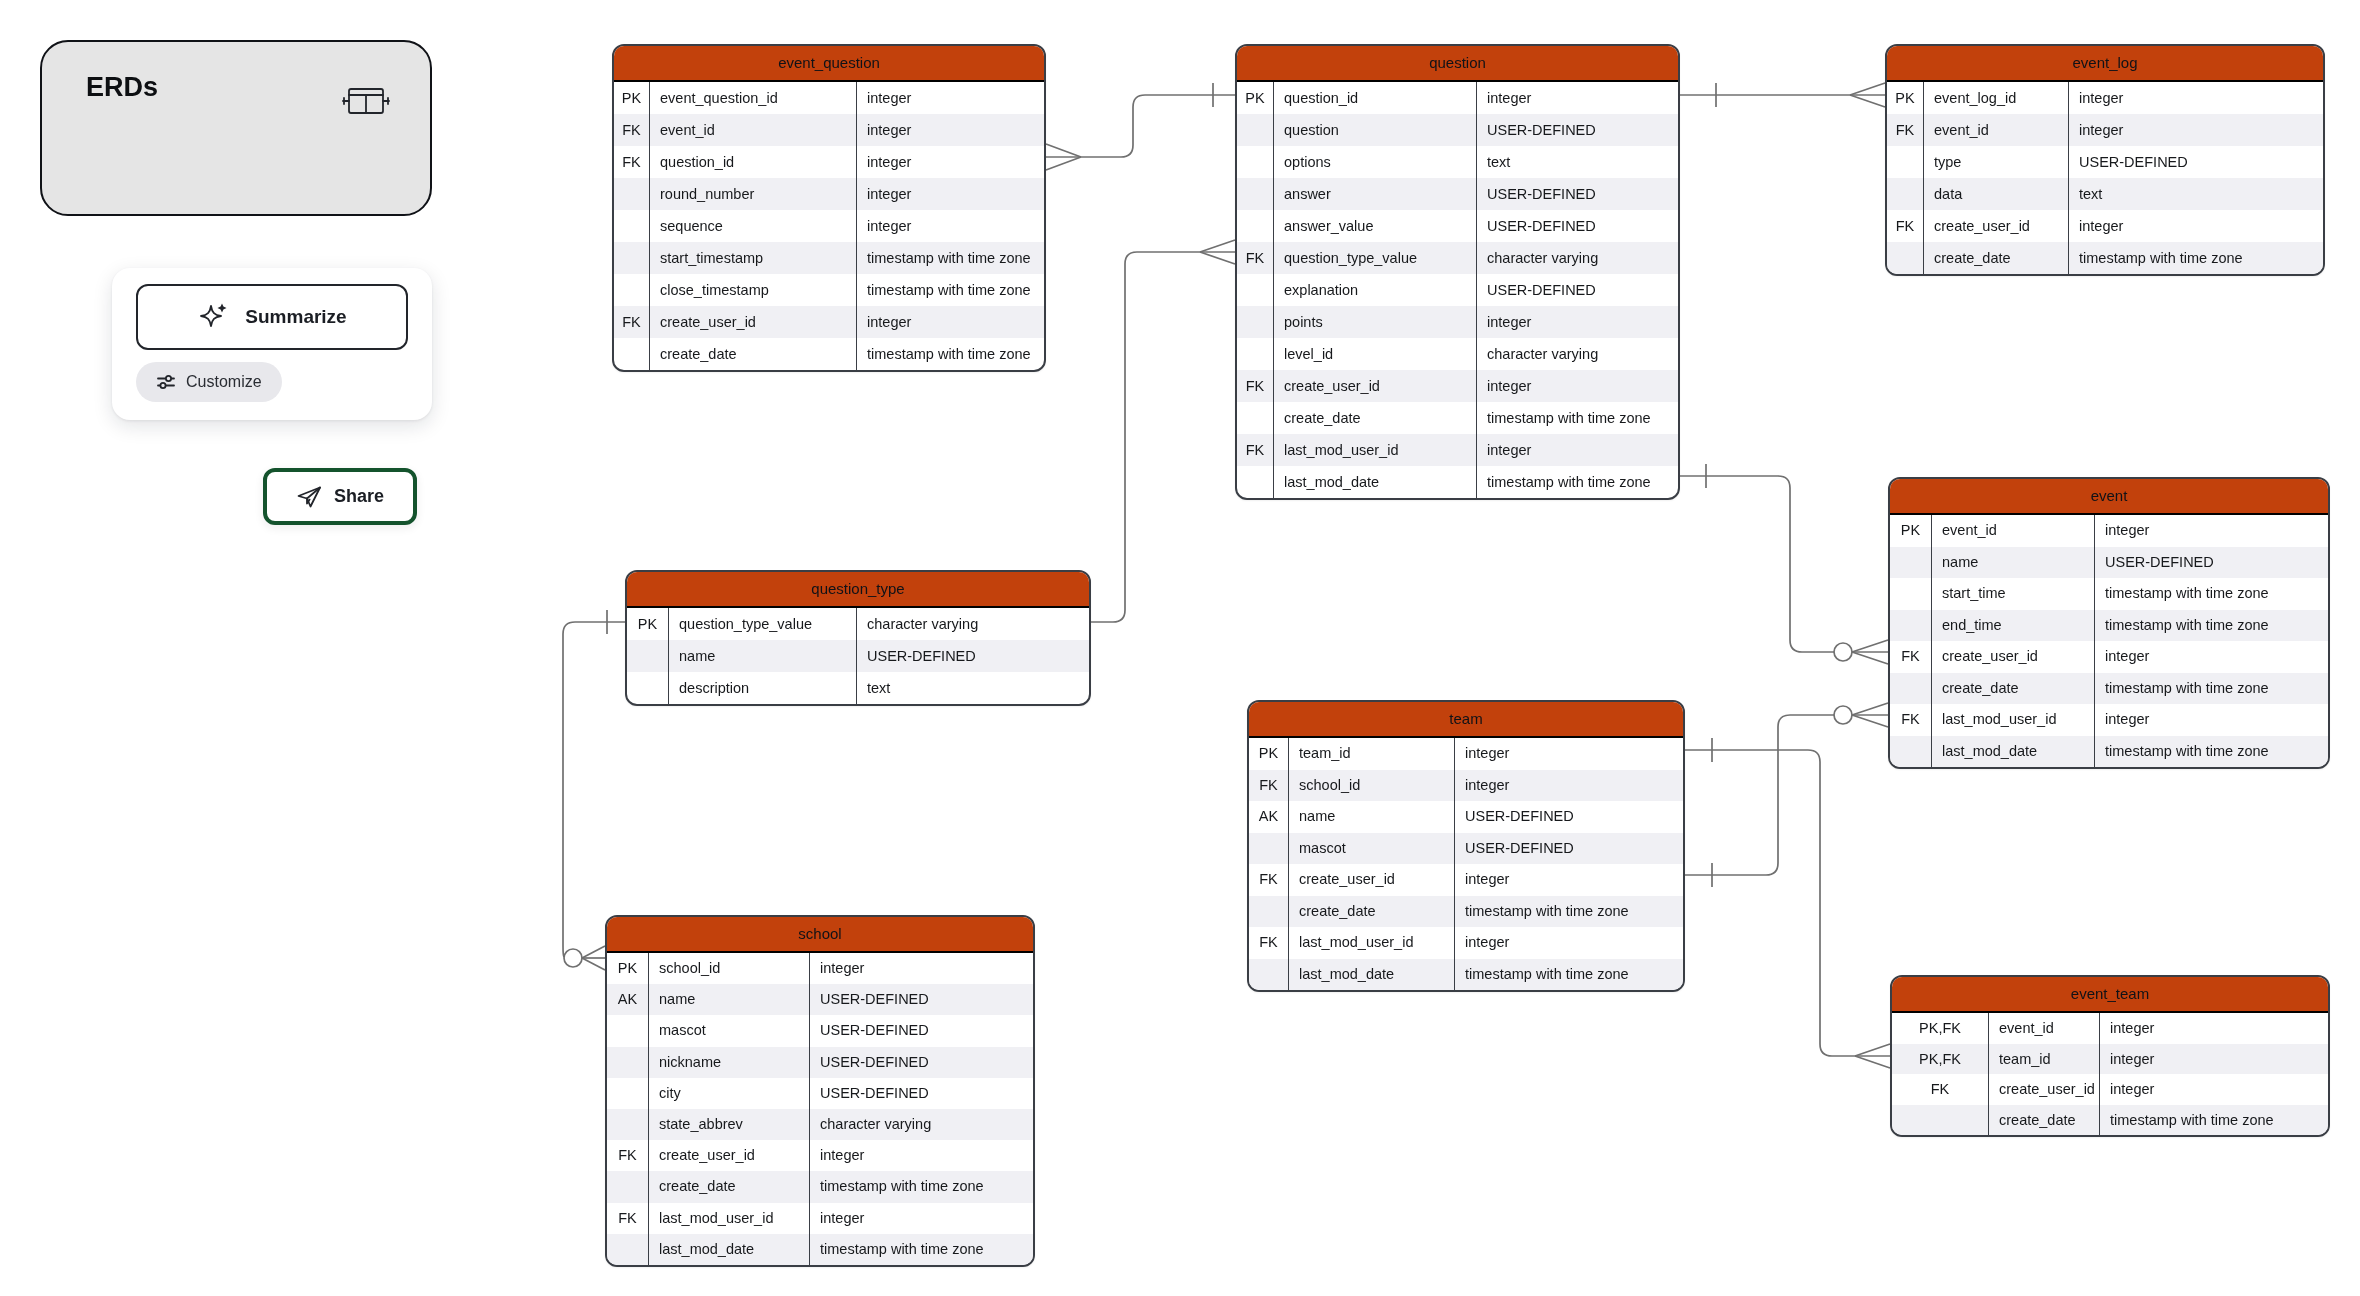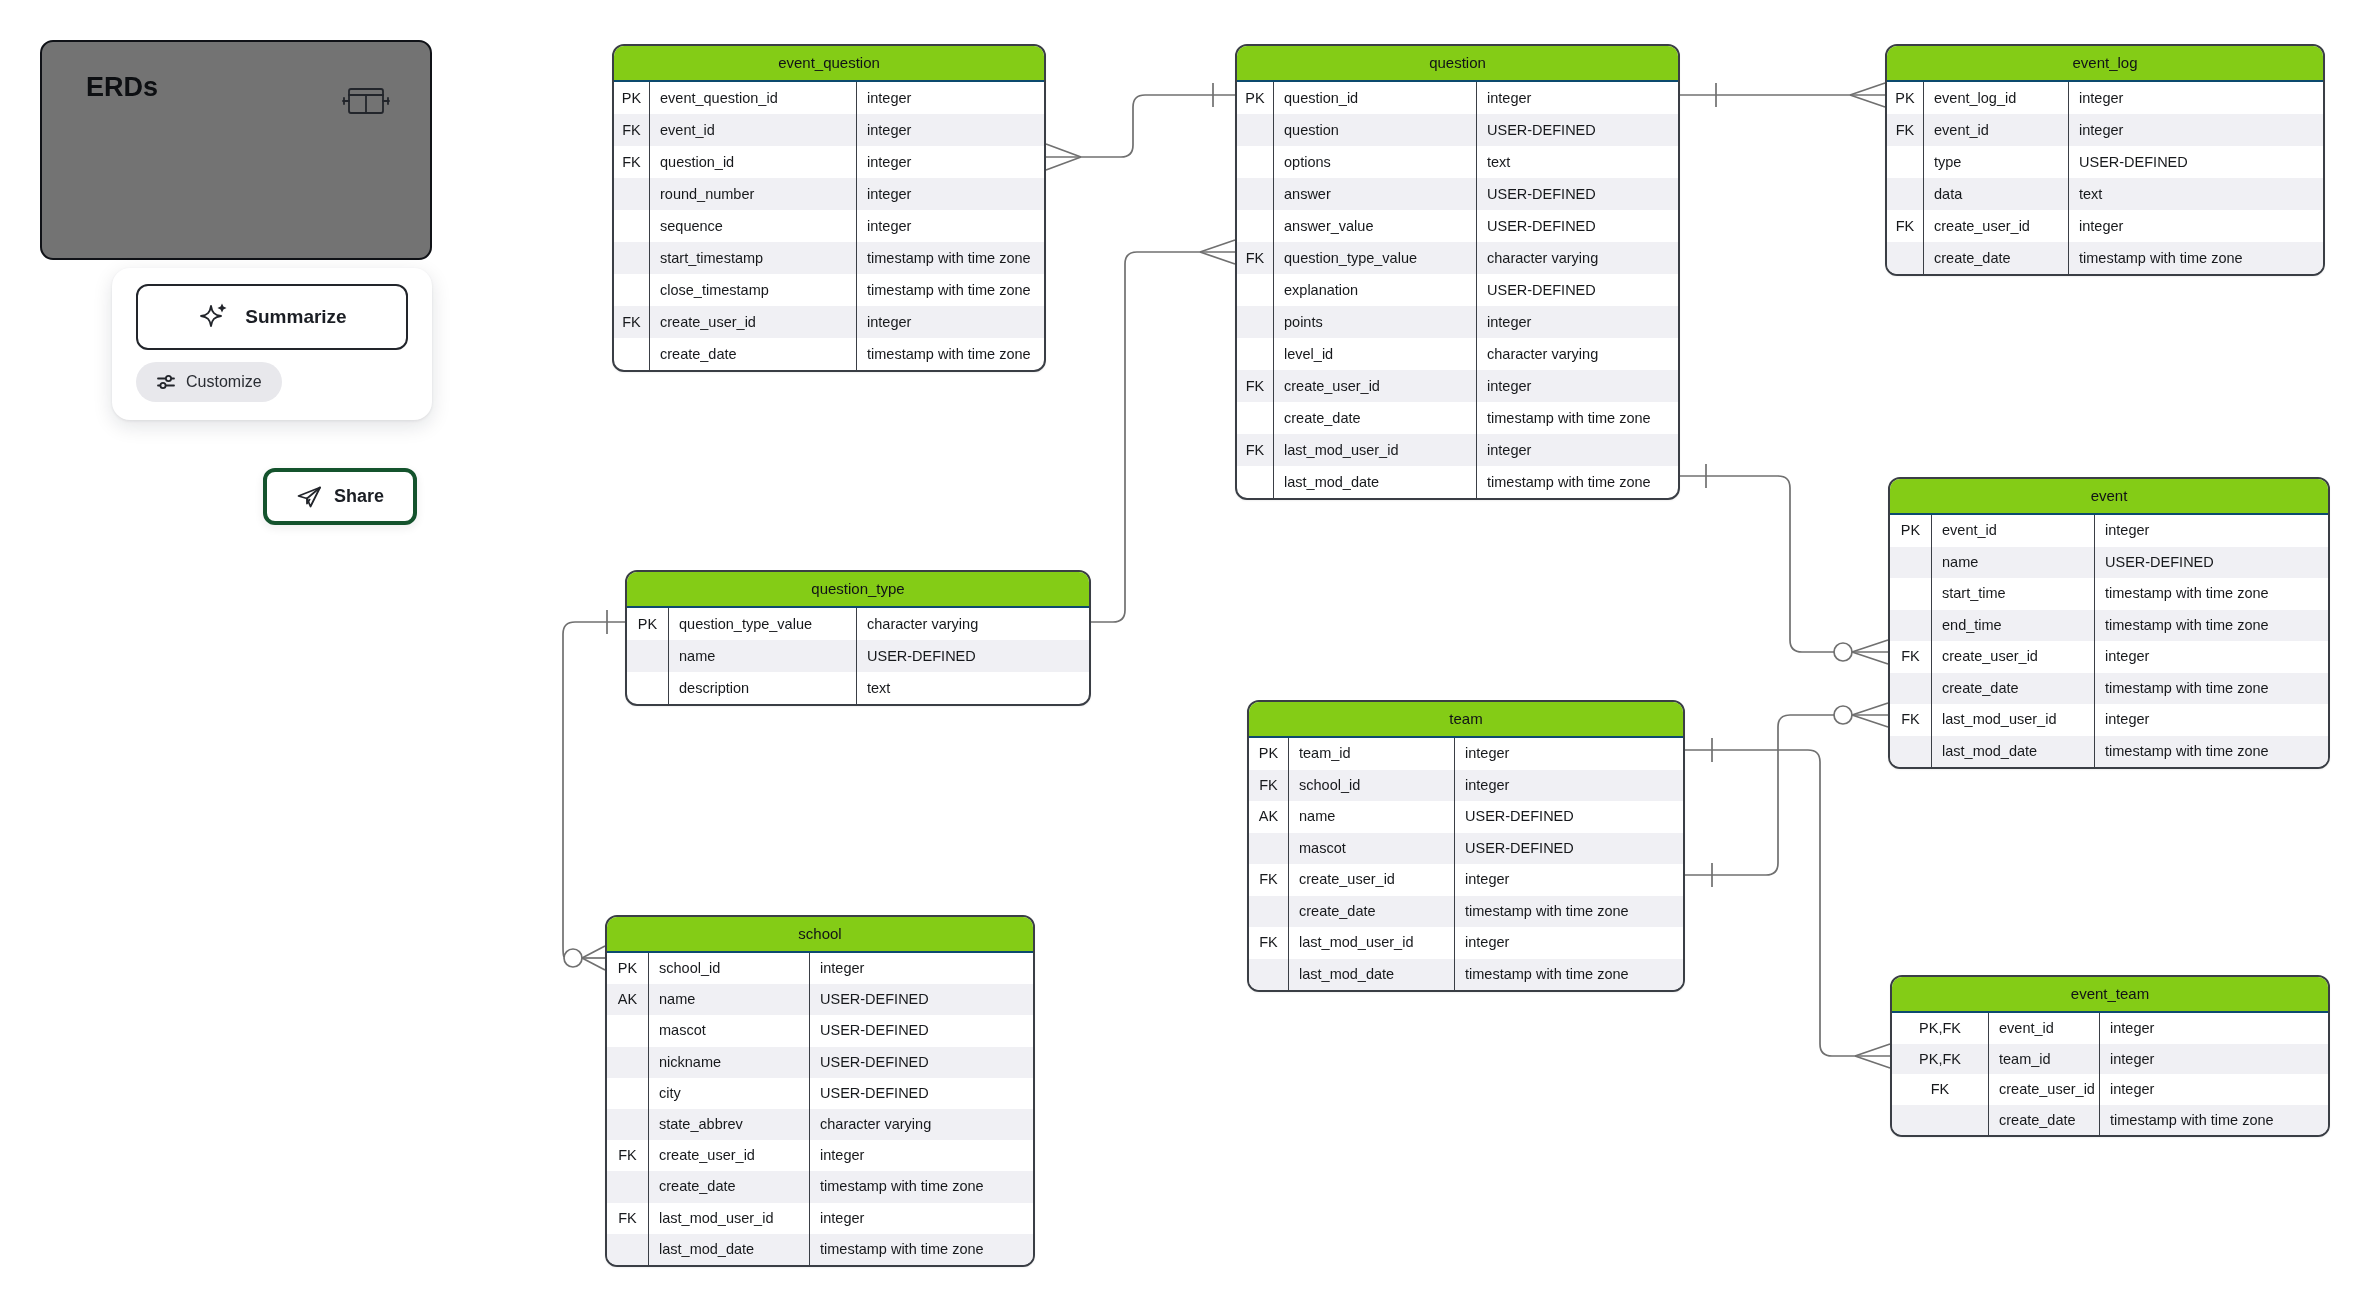--- a/index.html
+++ b/index.html
@@ -1,20 +1,20 @@
 <!DOCTYPE html>
 <html><head>
 <meta charset="utf-8">
 <style>
   html,body{margin:0;padding:0;background:#ffffff;}
   body{width:2360px;height:1296px;position:relative;font-family:"Liberation Sans",sans-serif;color:#17191c;overflow:hidden;}
 
   
-  .erd-panel{position:absolute;left:40px;top:40px;width:392px;height:220px;background:#737373;
-    border:2.5px solid #101217;border-radius:13px;box-sizing:border-box;}
+  .erd-panel{position:absolute;left:40px;top:40px;width:392px;height:176px;background:#e5e5e5;
+    border:2.5px solid #101217;border-radius:28px;box-sizing:border-box;}
   .erd-title{position:absolute;left:44px;top:30px;font-size:27px;font-weight:bold;color:#0d0f12;}
   .erd-desc{position:absolute;left:44px;top:82px;width:266px;font-size:12.5px;line-height:1.32;color:#1b1d21;}
   .erd-glyph{position:absolute;right:38px;top:38px;}
 
   .tool-card{position:absolute;left:112px;top:268px;width:320px;height:152px;background:#fff;border-radius:18px;
     box-shadow:0 6px 20px rgba(20,24,40,.12),0 1px 3px rgba(20,24,40,.08);}
   .btn-summarize{position:absolute;left:24px;top:16px;width:272px;height:66px;background:#fff;
     border:2px solid #22252b;border-radius:12px;box-sizing:border-box;display:flex;align-items:center;justify-content:center;gap:16px;cursor:pointer;}
   .btn-summarize span{font-size:19px;font-weight:bold;color:#1b1e24;}
   .pill-customize{position:absolute;left:24px;top:94px;height:40px;padding:0 20px;background:#e8e8ec;border-radius:20px;
@@ -22,21 +22,21 @@
   .pill-customize span{font-size:16px;color:#2a2d33;}
 
   .btn-share{position:absolute;left:263px;top:468px;width:154px;height:57px;background:#fff;border:4px solid #14532d;
     border-radius:12px;box-sizing:border-box;display:flex;align-items:center;justify-content:center;gap:12px;cursor:pointer;
     box-shadow:0 3px 10px rgba(20,24,40,.08);}
   .btn-share span{font-size:18px;font-weight:bold;color:#1b1e24;}
 
   
   .etable{position:absolute;background:#fff;border:2px solid #3a3e45;border-radius:12px;overflow:hidden;
     box-sizing:border-box;box-shadow:0 1px 2px rgba(0,0,0,.06);}
-  .thead{background:#84cc16;border-bottom:2px solid #0c4a6e;text-align:center;font-size:15px;color:#101217;
+  .thead{background:#c2410c;border-bottom:2px solid #000000;text-align:center;font-size:15px;color:#101217;
     height:34px;line-height:34px;cursor:pointer;}
   .trow{display:grid;grid-template-columns:var(--kw) var(--nw) 1fr;height:var(--rh);}
   .trow:nth-child(even){background:#f0f0f4;}
   .c-key{border-right:1.6px solid #3a3e45;text-align:center;font-size:14.5px;line-height:var(--rh);white-space:nowrap;overflow:hidden;}
   .c-name{border-right:1.6px solid #3a3e45;padding-left:10px;font-size:14.5px;line-height:var(--rh);white-space:nowrap;overflow:hidden;}
   .c-type{padding-left:10px;font-size:14.5px;line-height:var(--rh);white-space:nowrap;overflow:hidden;}
 
   
   .wires{position:absolute;left:0;top:0;pointer-events:none;}
   .wires path,.wires line{stroke:#707070;stroke-width:1.7;fill:none;}

